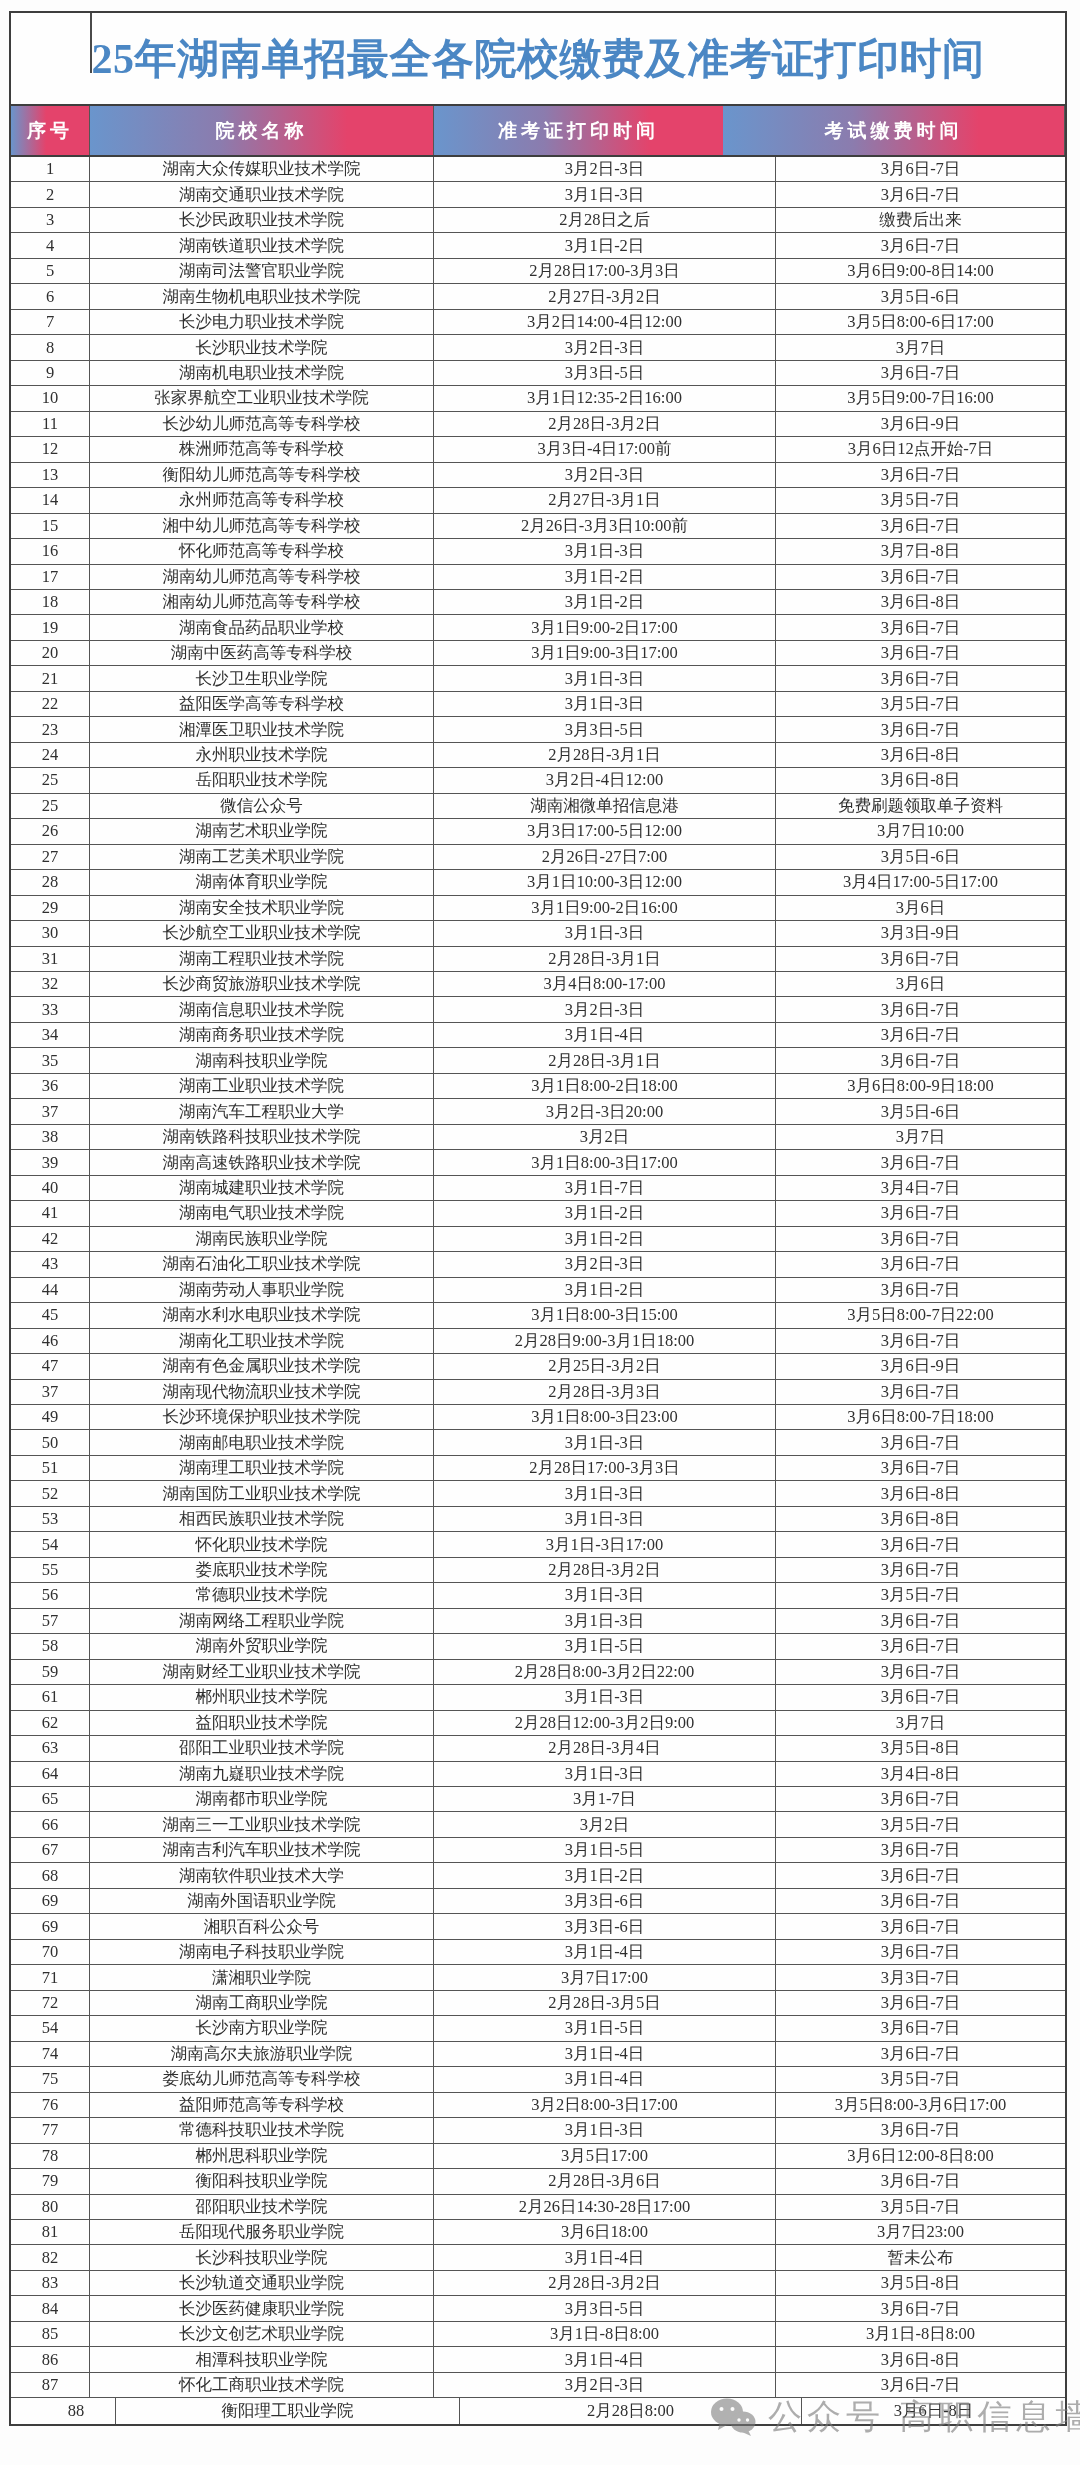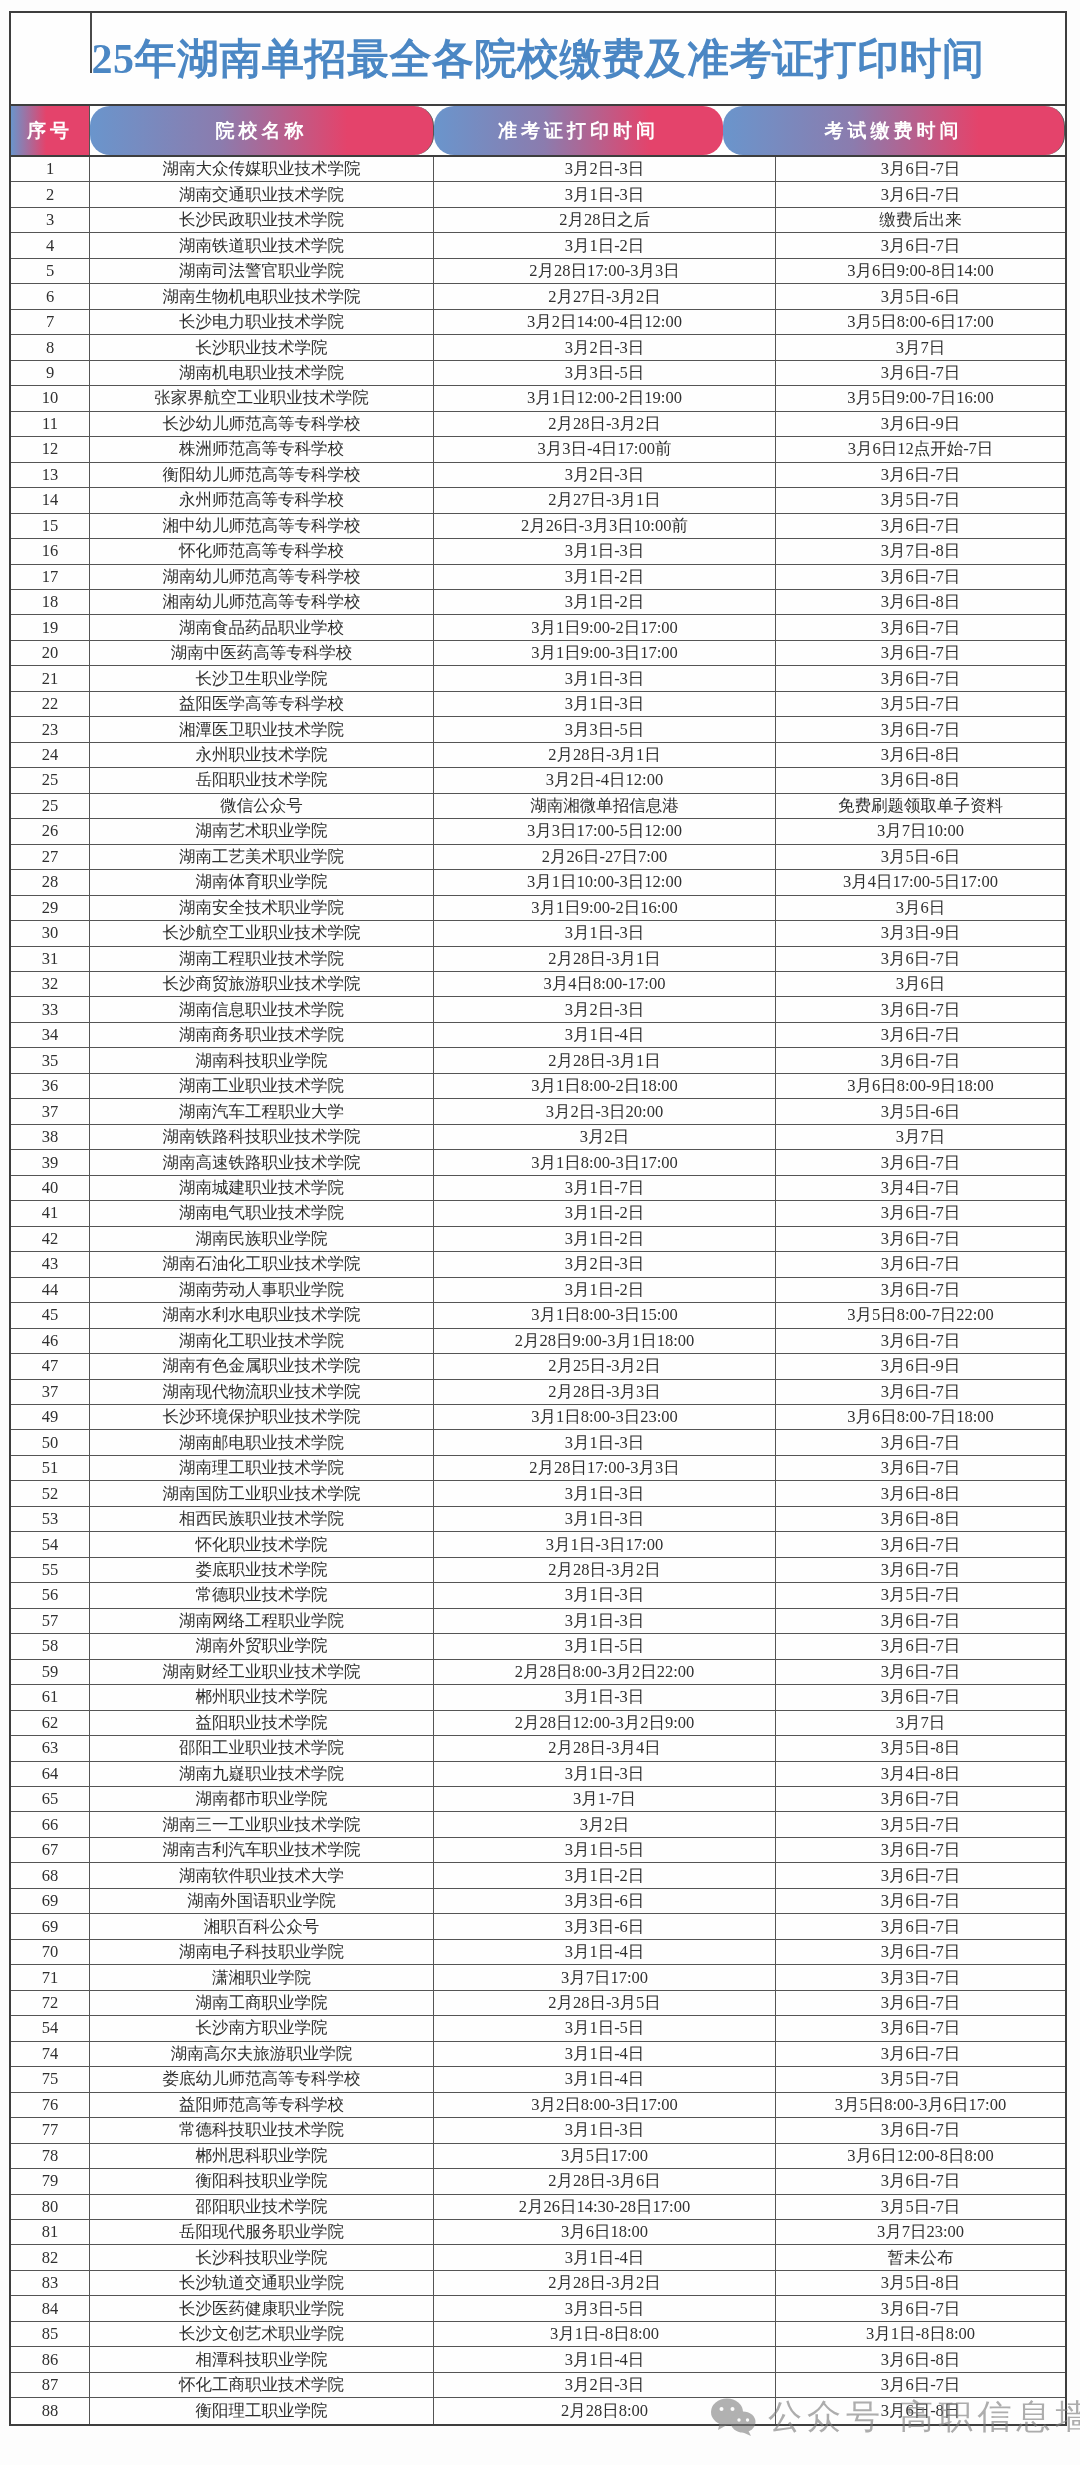--- a/index.html
+++ b/index.html
@@ -46,27 +46,26 @@
     border-right: 1.8px solid #555;
     font-size: 16.5px;
     color: #2f2f2f;
     white-space: nowrap;
     overflow: hidden;
   }
   .c0 { width: 79px; }
   .c1 { width: 344px; }
   .c2 { width: 342px; }
   .c3 { flex: 1; border-right: none; }
-  .tbody .row:last-child { border-bottom: none; }
+  .tbody .row:last-child { border-bottom: none; padding-left: 26px; }
 
   .hc { color: #ffffff; font-size: 19px; font-weight: 600; letter-spacing: 4px; }
   .hc.c0 { background: linear-gradient(90deg, #6a95cc 0%, #e4436b 45%); }
   .hc.c1, .hc.c2, .hc.c3 {
     background: linear-gradient(90deg, #6a95cc 0%, #8b7cae 38%, #e4436b 75%, #e4436b 100%);
-    border-radius: 20px;
   }
 
   .watermark {
     position: absolute;
     left: 710px; top: 2394px;
     display: flex; align-items: center; gap: 12px;
     z-index: 5;
     pointer-events: none;
   }
   .wm-text {
@@ -147,21 +146,21 @@
   </div>
         <div class="row">
     <div class="cell c0">9</div>
     <div class="cell c1">湖南机电职业技术学院</div>
     <div class="cell c2">3月3日-5日</div>
     <div class="cell c3">3月6日-7日</div>
   </div>
         <div class="row">
     <div class="cell c0">10</div>
     <div class="cell c1">张家界航空工业职业技术学院</div>
-    <div class="cell c2">3月1日12:00-2日19:00</div>
+    <div class="cell c2">3月1日12:35-2日16:00</div>
     <div class="cell c3">3月5日9:00-7日16:00</div>
   </div>
         <div class="row">
     <div class="cell c0">11</div>
     <div class="cell c1">长沙幼儿师范高等专科学校</div>
     <div class="cell c2">2月28日-3月2日</div>
     <div class="cell c3">3月6日-9日</div>
   </div>
         <div class="row">
     <div class="cell c0">12</div>

